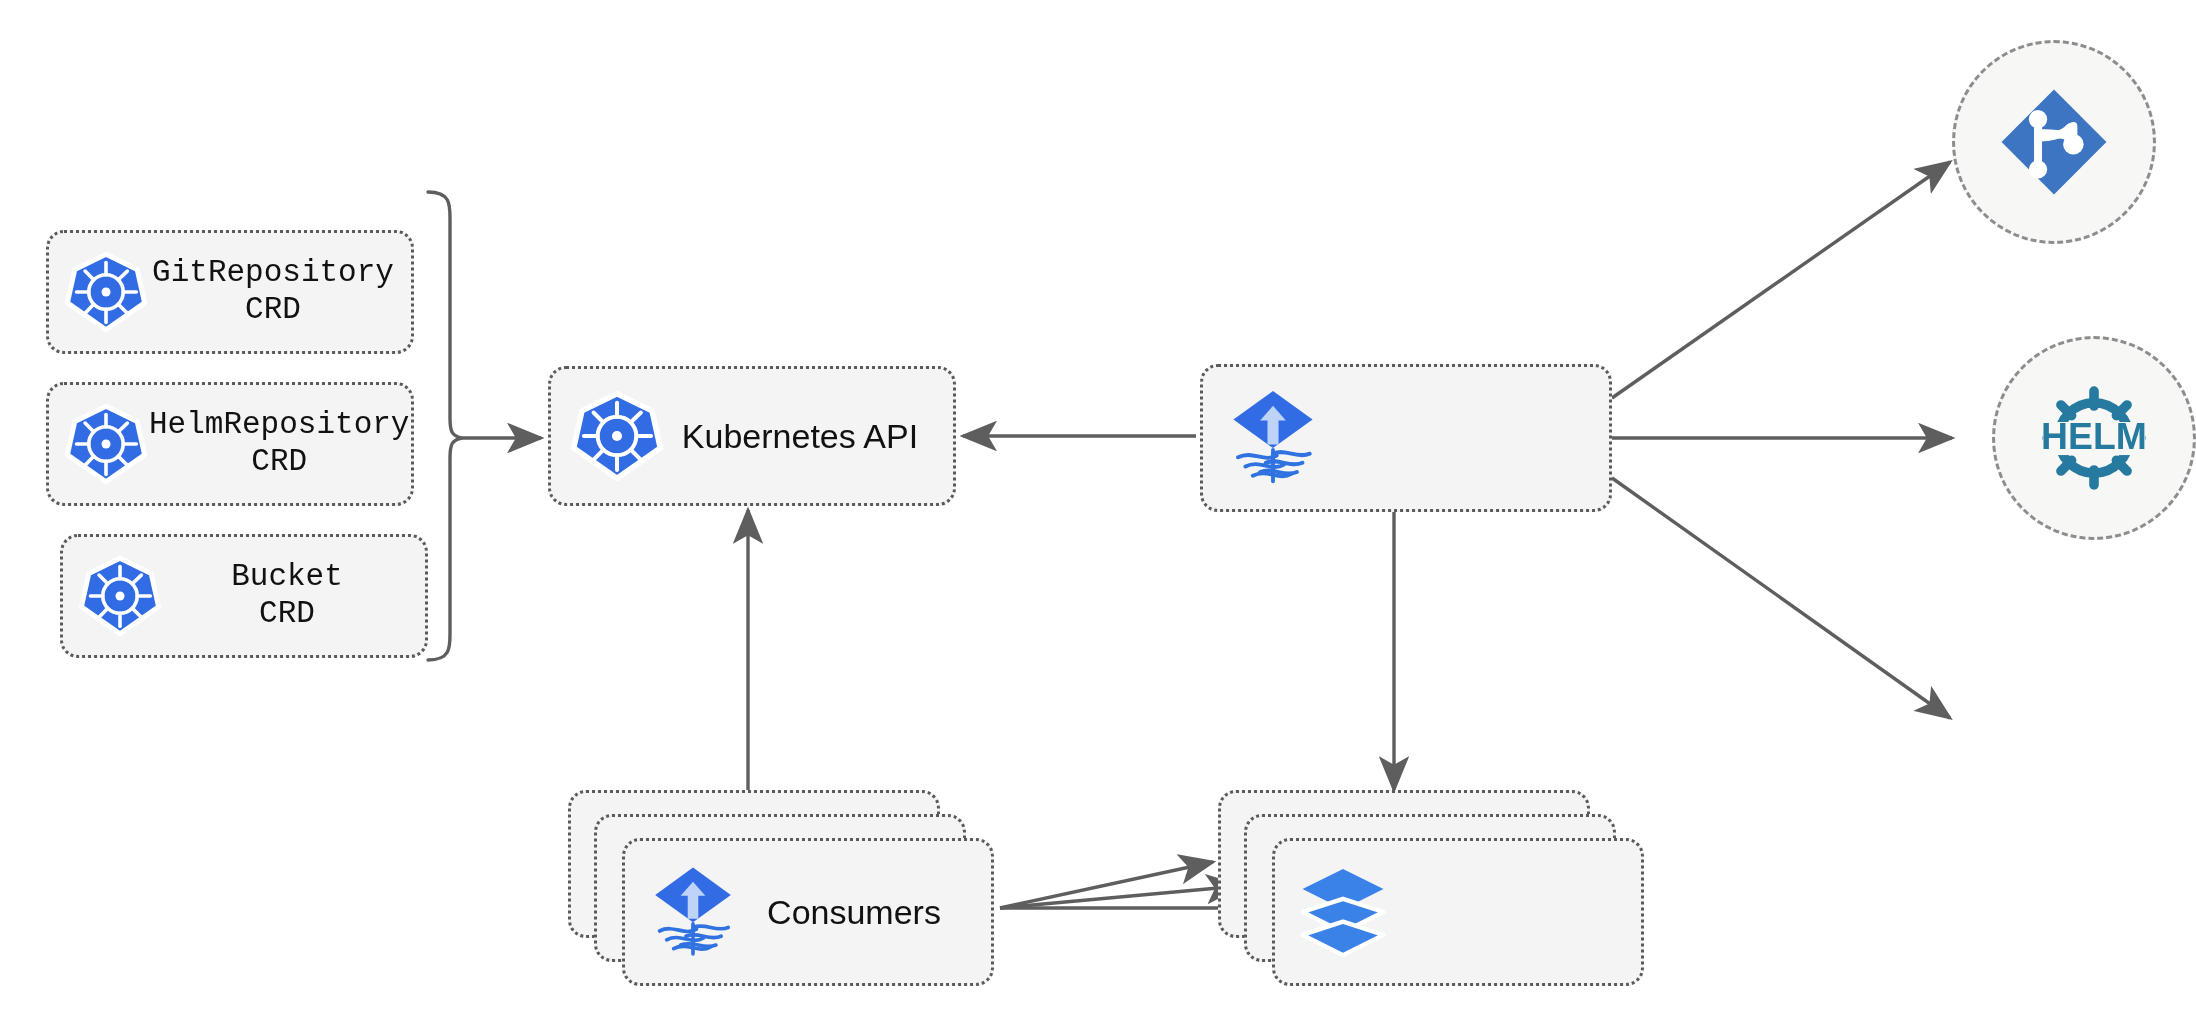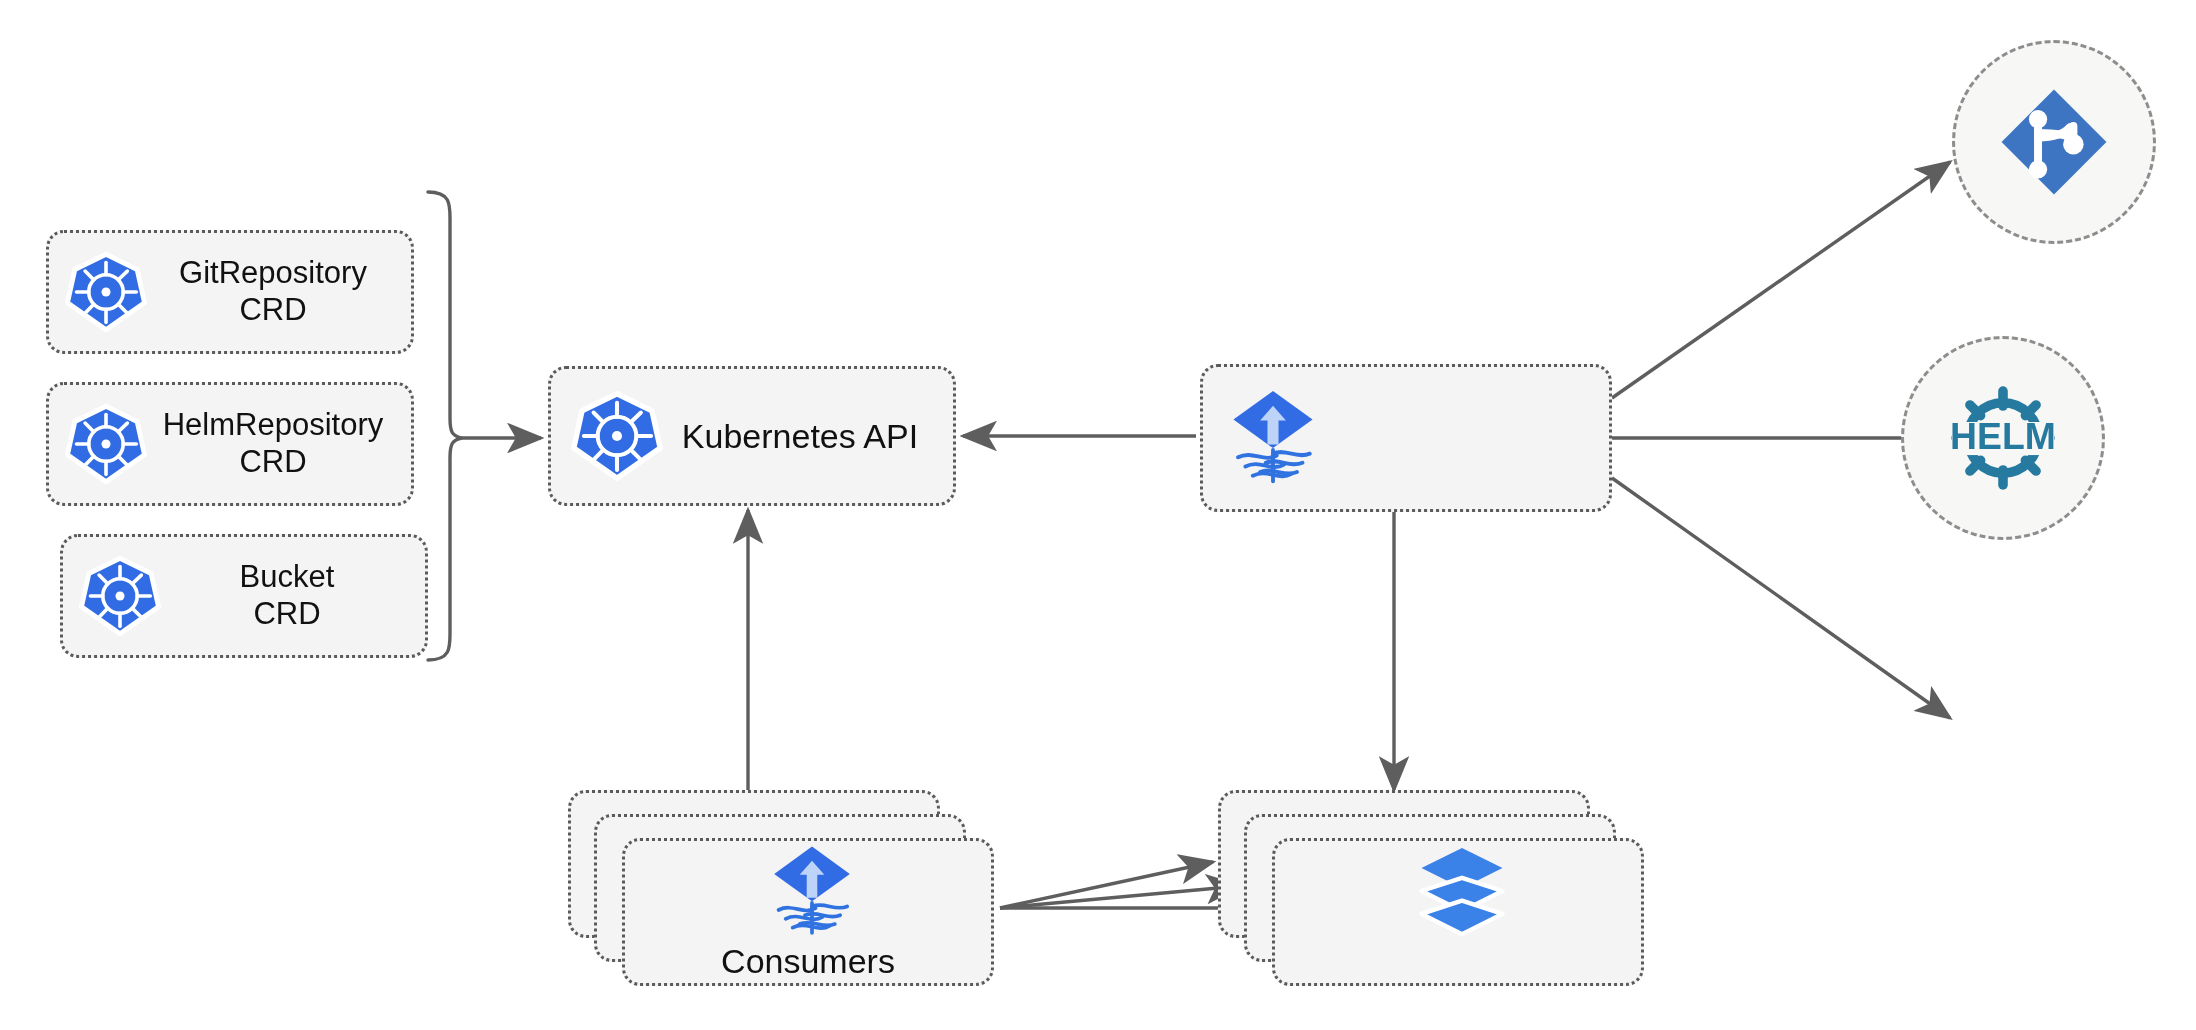--- a/index.html
+++ b/index.html
@@ -52,20 +52,21 @@
     line-height: 1.18;
     white-space: pre-line;
     padding-right: 8px;
   }
 
   
   .crd {
     width: 368px;
     height: 124px;
     padding: 0 6px 0 14px;
+    font-family: Liberation Mono, monospace;
   }
   .crd .icon-slot { width: 86px; height: 86px; }
   .crd .label { font-size: 31px; }
 
   
   .kapi {
     width: 408px;
     height: 140px;
     padding: 0 10px 0 18px;
   }
@@ -79,21 +80,20 @@
     padding: 0 14px 0 22px;
   }
   .srcctl .icon-slot { width: 96px; height: 102px; }
   .srcctl .label { font-size: 34px; }
 
   
   .stack-item {
     width: 372px;
     height: 148px;
     padding: 0 14px 0 22px;
-    flex-direction: column;
   }
   .stack-item .icon-slot { width: 92px; height: 100px; }
   .stack-item .label { font-size: 34px; }
 
   
   .ext-circle {
     position: absolute;
     box-sizing: border-box;
     width: 204px;
     height: 204px;
@@ -296,21 +296,21 @@
         </g>
         <circle cx="36" cy="74" r="8" fill="#ffffff"></circle>
         <circle cx="36" cy="30" r="8" fill="#ffffff"></circle>
         <circle cx="67" cy="52" r="9" fill="#ffffff"></circle>
         <line x1="67" y1="44" x2="67" y2="36" stroke="#ffffff" stroke-width="7" stroke-linecap="round"></line>
         <path d="M36 42 C 50 42, 62 44, 67 48" stroke="#ffffff" stroke-width="7" fill="none" stroke-linecap="round"></path>
       </svg>
     </span>
   </div>
 
-  <div class="ext-circle" style="left:1901px; top:336px;text-align:right;">
+  <div class="ext-circle" style="left:1992px; top:336px;text-align:right;">
     <span>
       <svg class="icon" width="128" height="128" viewBox="0 0 120 120" xmlns="http://www.w3.org/2000/svg">
         <g stroke="#277a9f" stroke-width="9" fill="none" stroke-linecap="round">
           <circle cx="60" cy="60" r="33"></circle>
           <line x1="60" y1="16" x2="60" y2="30"></line>
           <line x1="60" y1="90" x2="60" y2="104"></line>
           <line x1="16" y1="60" x2="30" y2="60"></line>
           <line x1="90" y1="60" x2="104" y2="60"></line>
           <line x1="29" y1="29" x2="39" y2="39"></line>
           <line x1="81" y1="81" x2="91" y2="91"></line>

